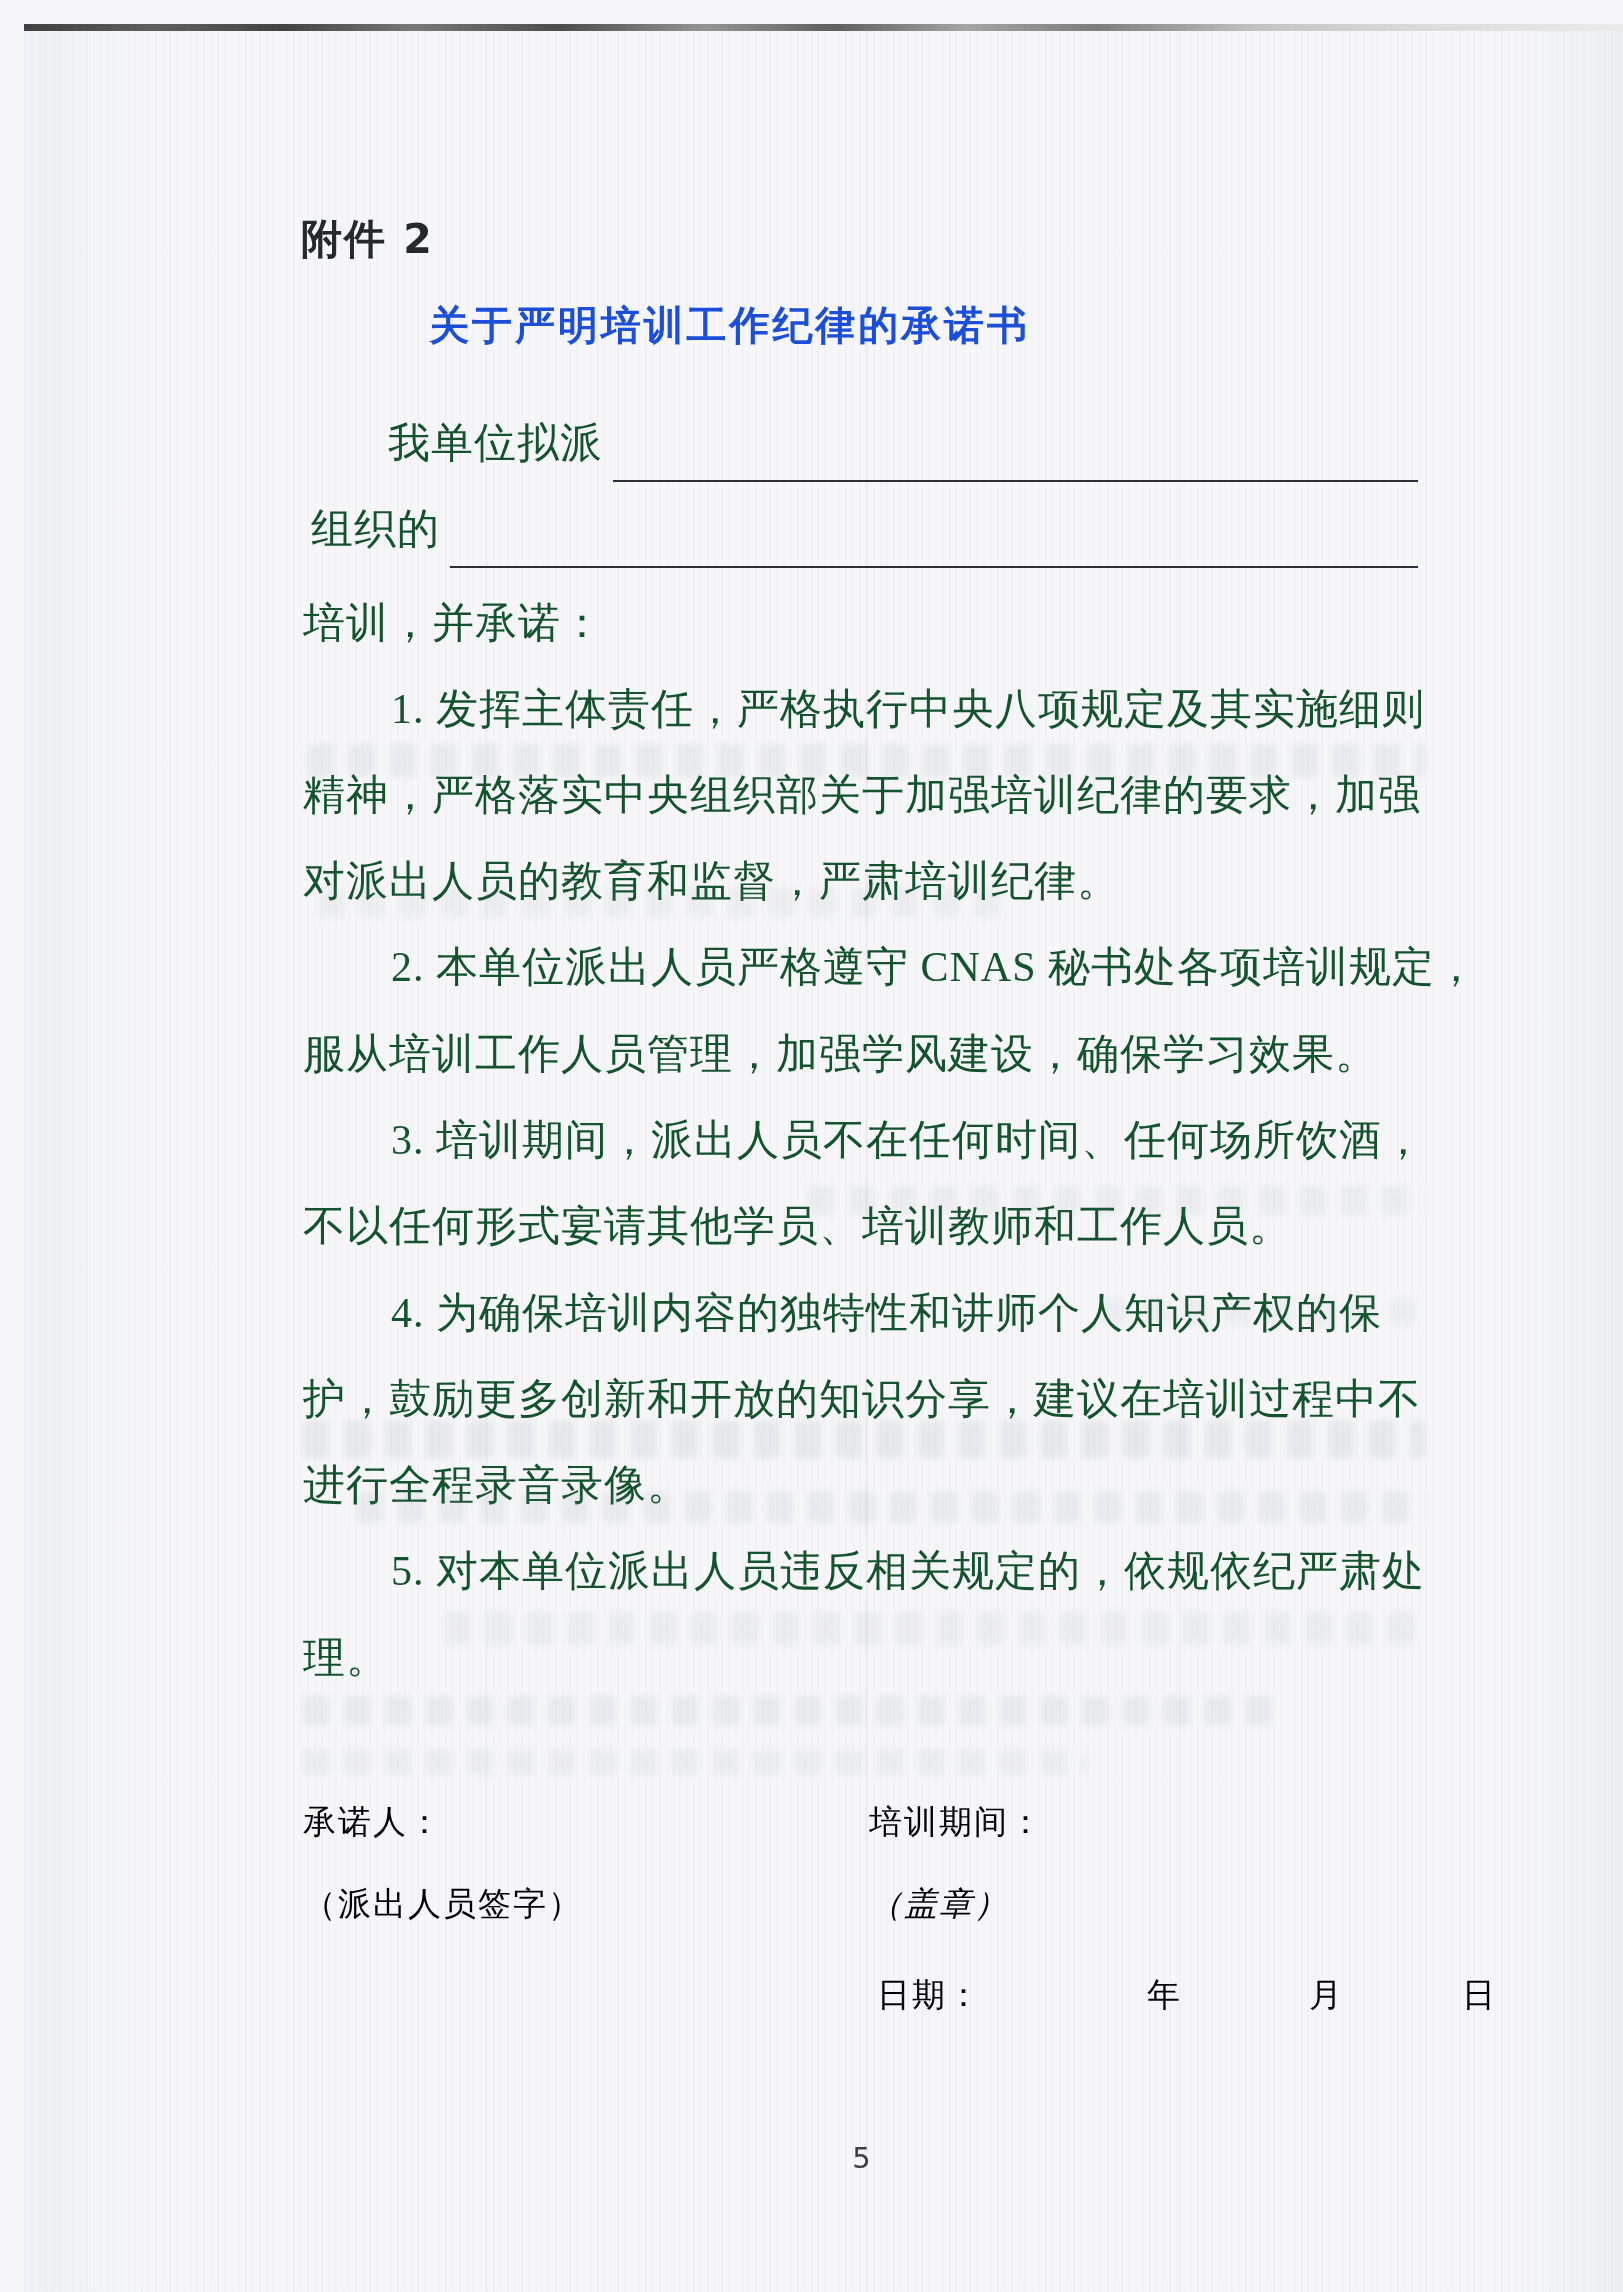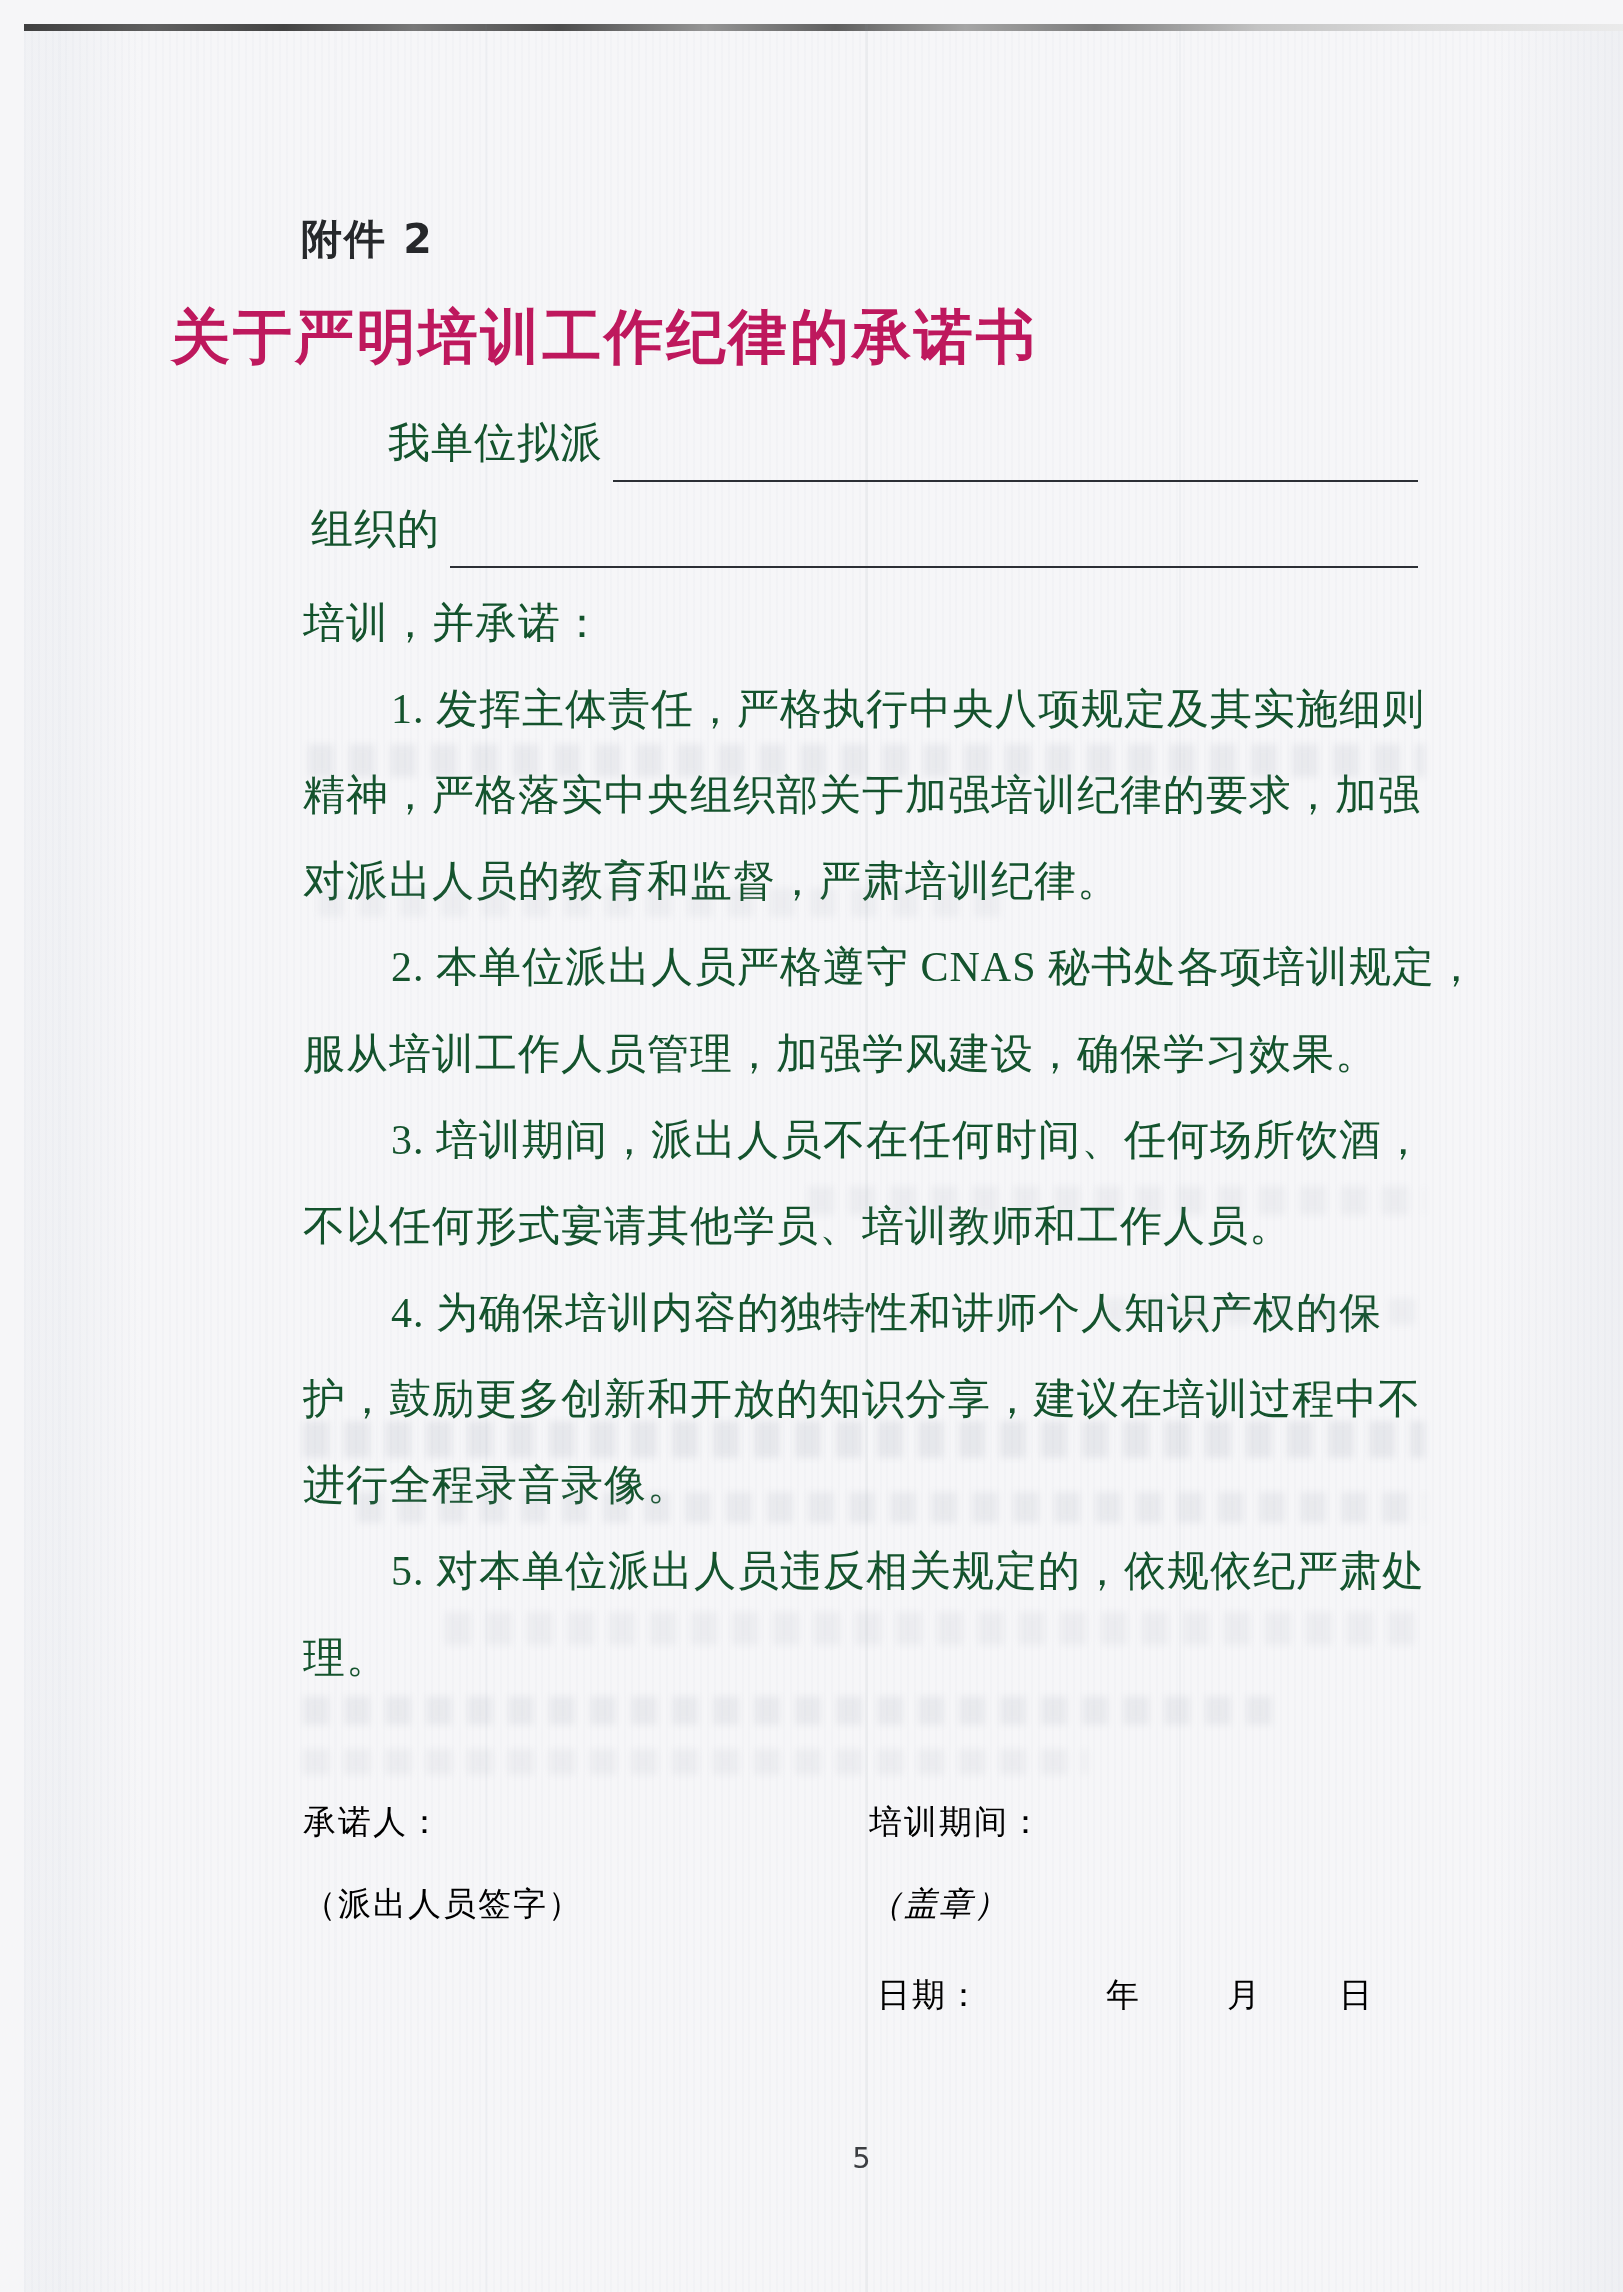--- a/index.html
+++ b/index.html
@@ -28,42 +28,42 @@
   }
 
   .attachment-label {
     position:absolute; left:277px; top:188px;
     font-family:"DejaVu Sans","Liberation Sans",sans-serif;
     font-weight:700; font-size:41px; color:#26282b; letter-spacing:2px;
     white-space:nowrap;
   }
   .doc-title {
     position:absolute; left:147px; top:274px; width:1117px;
-    text-align:left; white-space:nowrap;
+    text-align:center; white-space:nowrap;
     font-family:"DejaVu Sans","Liberation Sans",sans-serif;
-    font-weight:700; font-size:59px; color:#be185d; letter-spacing:2.9px;
+    font-weight:700; font-size:40px; color:#1d4ed8; letter-spacing:2.9px;
   }
 
   .bline {
     position:absolute; left:279px; width:1117px; height:61px;
     font-size:42px; line-height:61px; letter-spacing:1px;
     white-space:nowrap; color:#14532d;
   }
   .indent { text-indent:88px; }
 
   .flexrow { display:flex; align-items:flex-end; }
   .flexrow .txt { white-space:nowrap; line-height:61px; }
   .flexrow .indent-sp { width:61px; flex:none; }
   .blank-line {
     flex:1; height:53px; margin:0 2px;
     border-bottom:2.9px solid #2c2f35;
   }
 
   .sig { position:absolute; font-size:33px; letter-spacing:2px; white-space:nowrap; color:#000000; }
-  .date-row { display:flex; align-items:flex-start; }
+  .date-row { display:flex; align-items:flex-start;gap:41px; }
   .date-row .yr { margin-left:116px; }
   .date-row .mo { margin-left:78px; }
   .date-row .dy { margin-left:69px; }
 
   .page-number {
     position:absolute; left:279px; top:2117px; width:1117px;
     text-align:center; font-size:29px; color:#3c3e42;
     font-family:"DejaVu Sans","Liberation Sans",sans-serif;
   }
 

